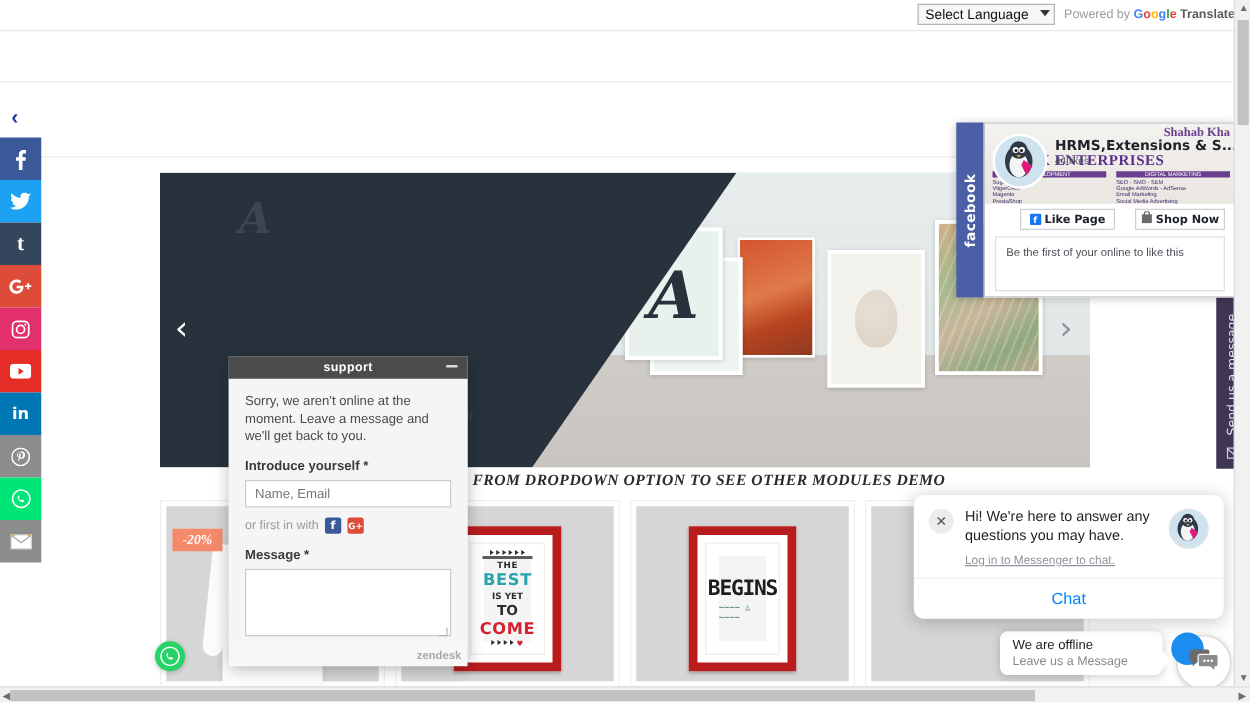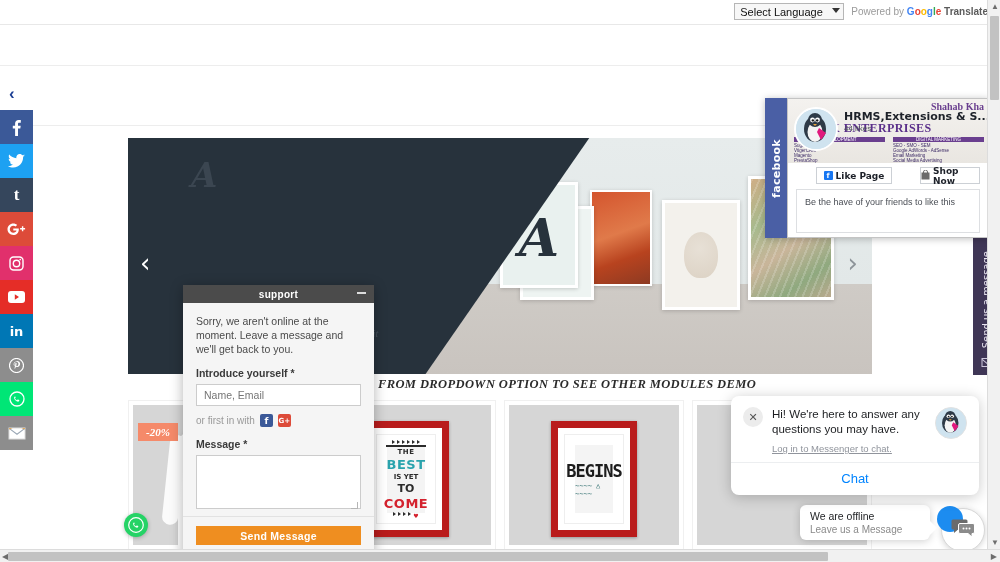--- a/index.html
+++ b/index.html
@@ -192,21 +192,21 @@
   .fb-cover-hd{background:#6a3f8f;color:#fff;font-size:4.5px;text-align:center;margin-bottom:1px;}
   #fb-avatar{position:absolute;left:6px;top:8px;width:44px;height:44px;border-radius:50%;
     border:2px solid #fff;background:#cfe3ef;overflow:hidden;}
   #fb-name{position:absolute;left:56px;top:11px;font-size:11px;font-weight:bold;color:#1d2129;
     font-family:"DejaVu Sans",sans-serif;white-space:nowrap;}
   #fb-likes{position:absolute;left:56px;top:25px;font-size:8px;color:#4b4f56;}
   .fb-btn{position:absolute;top:68px;height:17px;background:#fff;border:1px solid #ccd0d5;
     display:flex;align-items:center;justify-content:center;gap:3px;font-size:9px;font-weight:bold;
     color:#1d2129;font-family:"DejaVu Sans",sans-serif;}
   #fb-like-btn{left:28px;width:76px;}
-  #fb-shop-btn{right:8px;width:60px;}
+  #fb-shop-btn{right:8px;width:72px;}
   #fb-fmark{width:9px;height:9px;background:#1877f2;color:#fff;font-size:7px;display:flex;
     align-items:center;justify-content:center;font-weight:bold;border-radius:1px;}
   #fb-note{position:absolute;left:8px;right:8px;top:90px;height:44px;border:1px solid #dddfe2;
     background:#fff;font-size:9px;color:#4b4f56;padding:7px 8px;}
   
   #jivo-tab{position:absolute;right:0;top:185px;width:27px;height:190px;background:#3f3656;
     z-index:28;color:#e8e4ef;}
   #jivo-brand{position:absolute;top:6px;left:0;right:0;text-align:center;}
   #jivo-brand span, #jivo-msg span{writing-mode:vertical-rl;transform:rotate(180deg);
     font-size:10px;font-family:"DejaVu Sans",sans-serif;}
@@ -484,23 +484,20 @@
       <span>or first in with</span>
       <span class="sq" style="background:#3b5998">f</span>
       <span class="sq" style="background:#dd4b39;font-size:7px">G+</span>
     </div>
     <div class="zd-label">Message *</div>
     <div id="zd-msg-wrap">
       <textarea id="zd-msg" style=""></textarea>
       <span id="zd-resize"></span>
     </div>
   </div>
-  <div id="zd-foot">
-    <button id="zd-send">Send Message</button>
-  </div>
   <div id="zd-brand">zendesk</div>
 </div>
 
 <div id="fb-widget">
   <div id="fb-tab">
     <span>facebook</span>
   </div>
   <div id="fb-panel">
     <div id="fb-cover">
       <div class="fb-cover-l1">Shahab Kha</div>
@@ -546,21 +543,21 @@
     </div>
     <div class="fb-btn" id="fb-shop-btn">
       <span>
         <svg width="9" height="10" viewBox="0 0 9 10">
             <rect x="0.5" y="2.5" width="8" height="7" fill="#6b6b6b"></rect>
             <path d="M2.5 3V2a2 2 0 014 0v1" fill="none" stroke="#6b6b6b" stroke-width="1"></path>
           </svg>
       </span>
       <span>Shop Now</span>
     </div>
-    <div id="fb-note">Be the have of your friends to like this</div>
+    <div id="fb-note">Be the first of your online to like this</div>
   </div>
 </div>
 
 <div id="jivo-tab">
   <div id="jivo-brand"><span>jivochat</span></div>
   <div id="jivo-msg"><span>Send us a message</span></div>
   <div id="jivo-env"></div>
 </div>
 
 <div id="messenger-widget">

